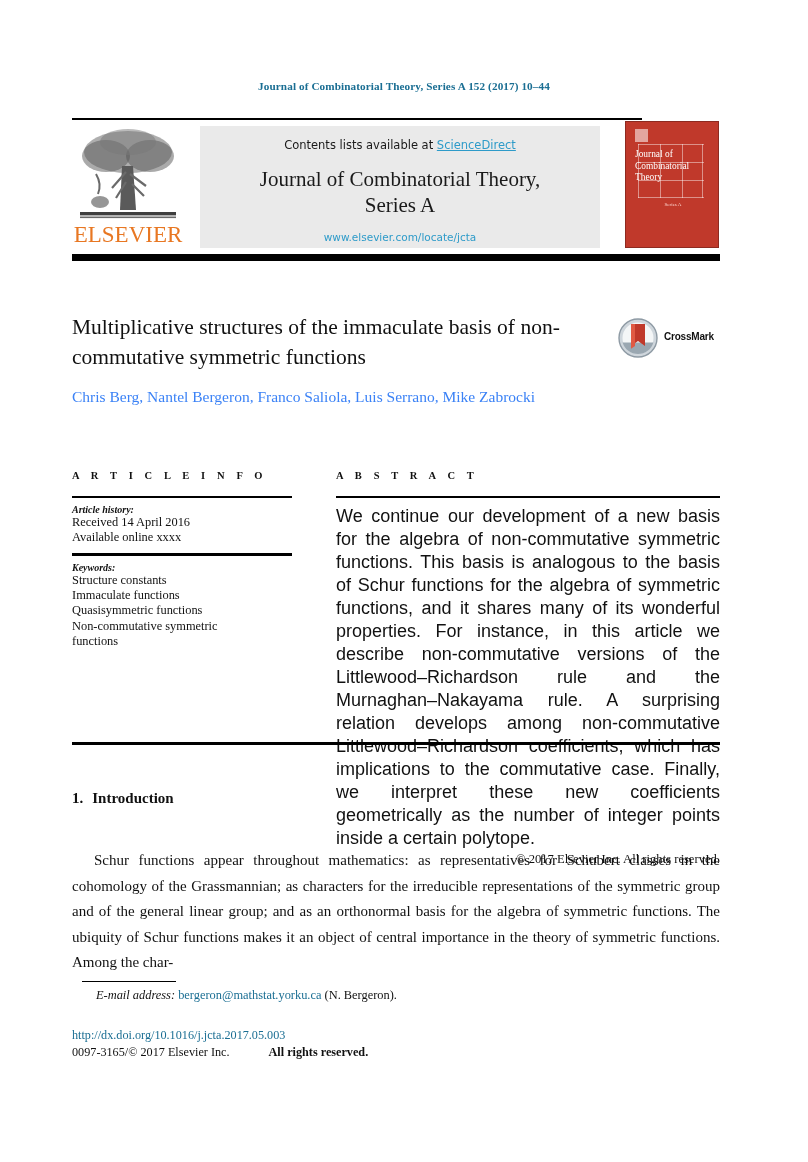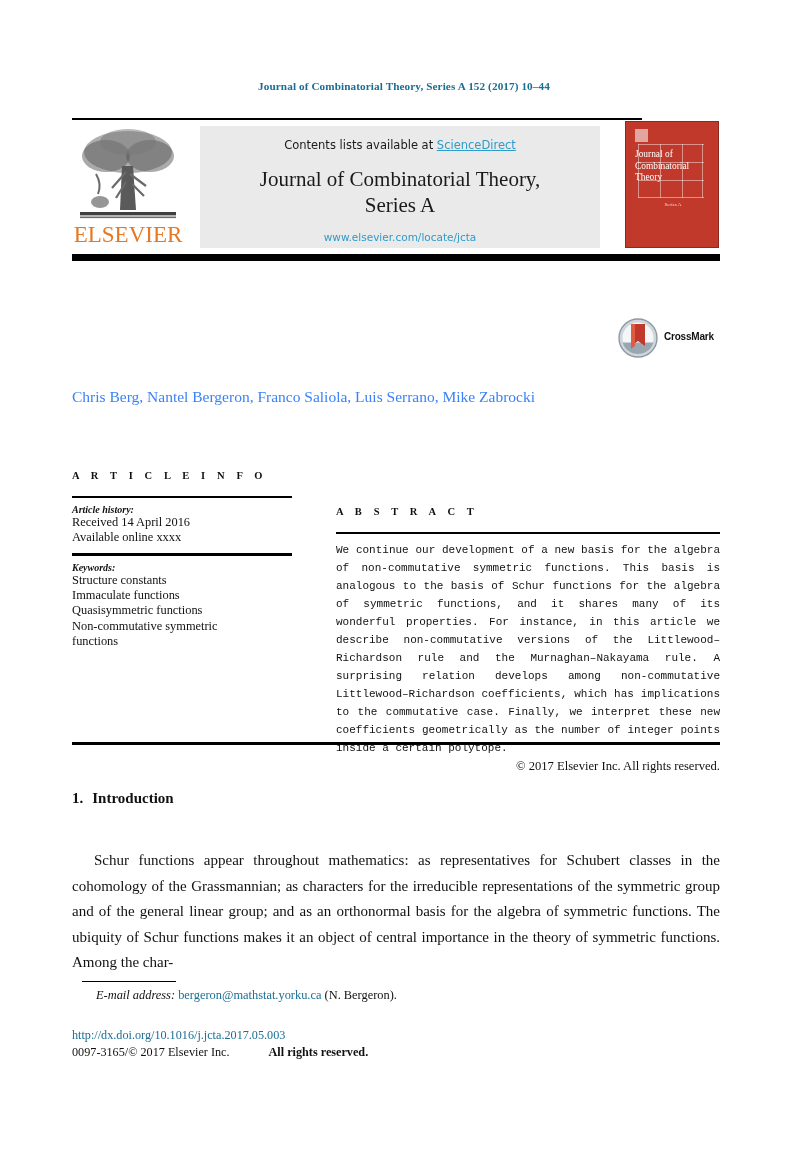--- a/index.html
+++ b/index.html
@@ -118,21 +118,21 @@
     font-family: "Liberation Sans", sans-serif;
     font-weight: bold; font-size: 10px; color: #111;
     letter-spacing: -.2px;
   }
 
   
   .infocol {
     position: absolute; left: 72px; top: 470px; width: 220px;
   }
   .abscol {
-    position: absolute; left: 336px; top: 470px; width: 384px; margin-top: 36px;
+    position: absolute; left: 336px; top: 470px; width: 384px;
   }
   .sechead {
     font-family: "Liberation Serif", serif;
     font-weight: bold; font-size: 10.5px;
     letter-spacing: 4.6px;
     color: #111;
   }
   .hr-thin { height: 1.5px; background: #000; margin-top: 15px; }
   .hr-thick { height: 2.6px; background: #000; margin-top: 8px; }
   .meta-label {
@@ -143,22 +143,22 @@
   .meta-line {
     font-family: "Liberation Serif", serif;
     font-size: 12.4px; line-height: 15.2px; color: #111;
   }
   .kw-line {
     font-family: "Liberation Serif", serif;
     font-size: 12.4px; line-height: 15.4px; color: #111;
   }
   .abstract-body {
     margin-top: 7px;
-    font-family: Liberation Mono, monospace;
-    font-size: 11px; line-height: 18px;
+    font-family: Liberation Sans, sans-serif;
+    font-size: 18px; line-height: 23px;
     text-align: justify; color: #111;
     hyphens: none;
   }
   .copyright {
     margin-top: 2px;
     text-align: right;
     font-family: "Liberation Serif", serif;
     font-size: 12.6px; color: #111;
   }
   .rule-wide {
@@ -259,20 +259,21 @@
           <span style="left:0;top:53px;width:66px;height:1.4px"></span>
         </div>
         <div class="cover-title">Journal of Combinatorial Theory</div>
         <div class="cover-sub">Series A</div>
       </div>
     </div>
 
     <div class="rule-bottom"></div>
   </div>
 
+  <div class="title">Multiplicative structures of the immaculate basis of non-commutative symmetric functions</div>
   <div class="authors">Chris Berg, Nantel Bergeron, Franco Saliola, Luis Serrano, Mike Zabrocki</div>
 
   <div class="crossmark">
     <svg class="cm-badge" width="40" height="40" viewBox="0 0 40 40">
       <circle cx="20" cy="20" r="19" fill="#cfd6dc" stroke="#8e9aa4" stroke-width="1.4"></circle>
       <circle cx="20" cy="20" r="15.5" fill="#f4f6f7"></circle>
       <path d="M20 36 a16 16 0 0 1 -15.4 -11.6 h30.8 A16 16 0 0 1 20 36 z" fill="#9aa7b1"></path>
       <path d="M13 6 h14 v22 l-7 -5 l-7 5 z" fill="#c0392b"></path>
       <path d="M13 6 h4 v22 l-4 2.8 z" fill="#e05a44"></path>
     </svg>

